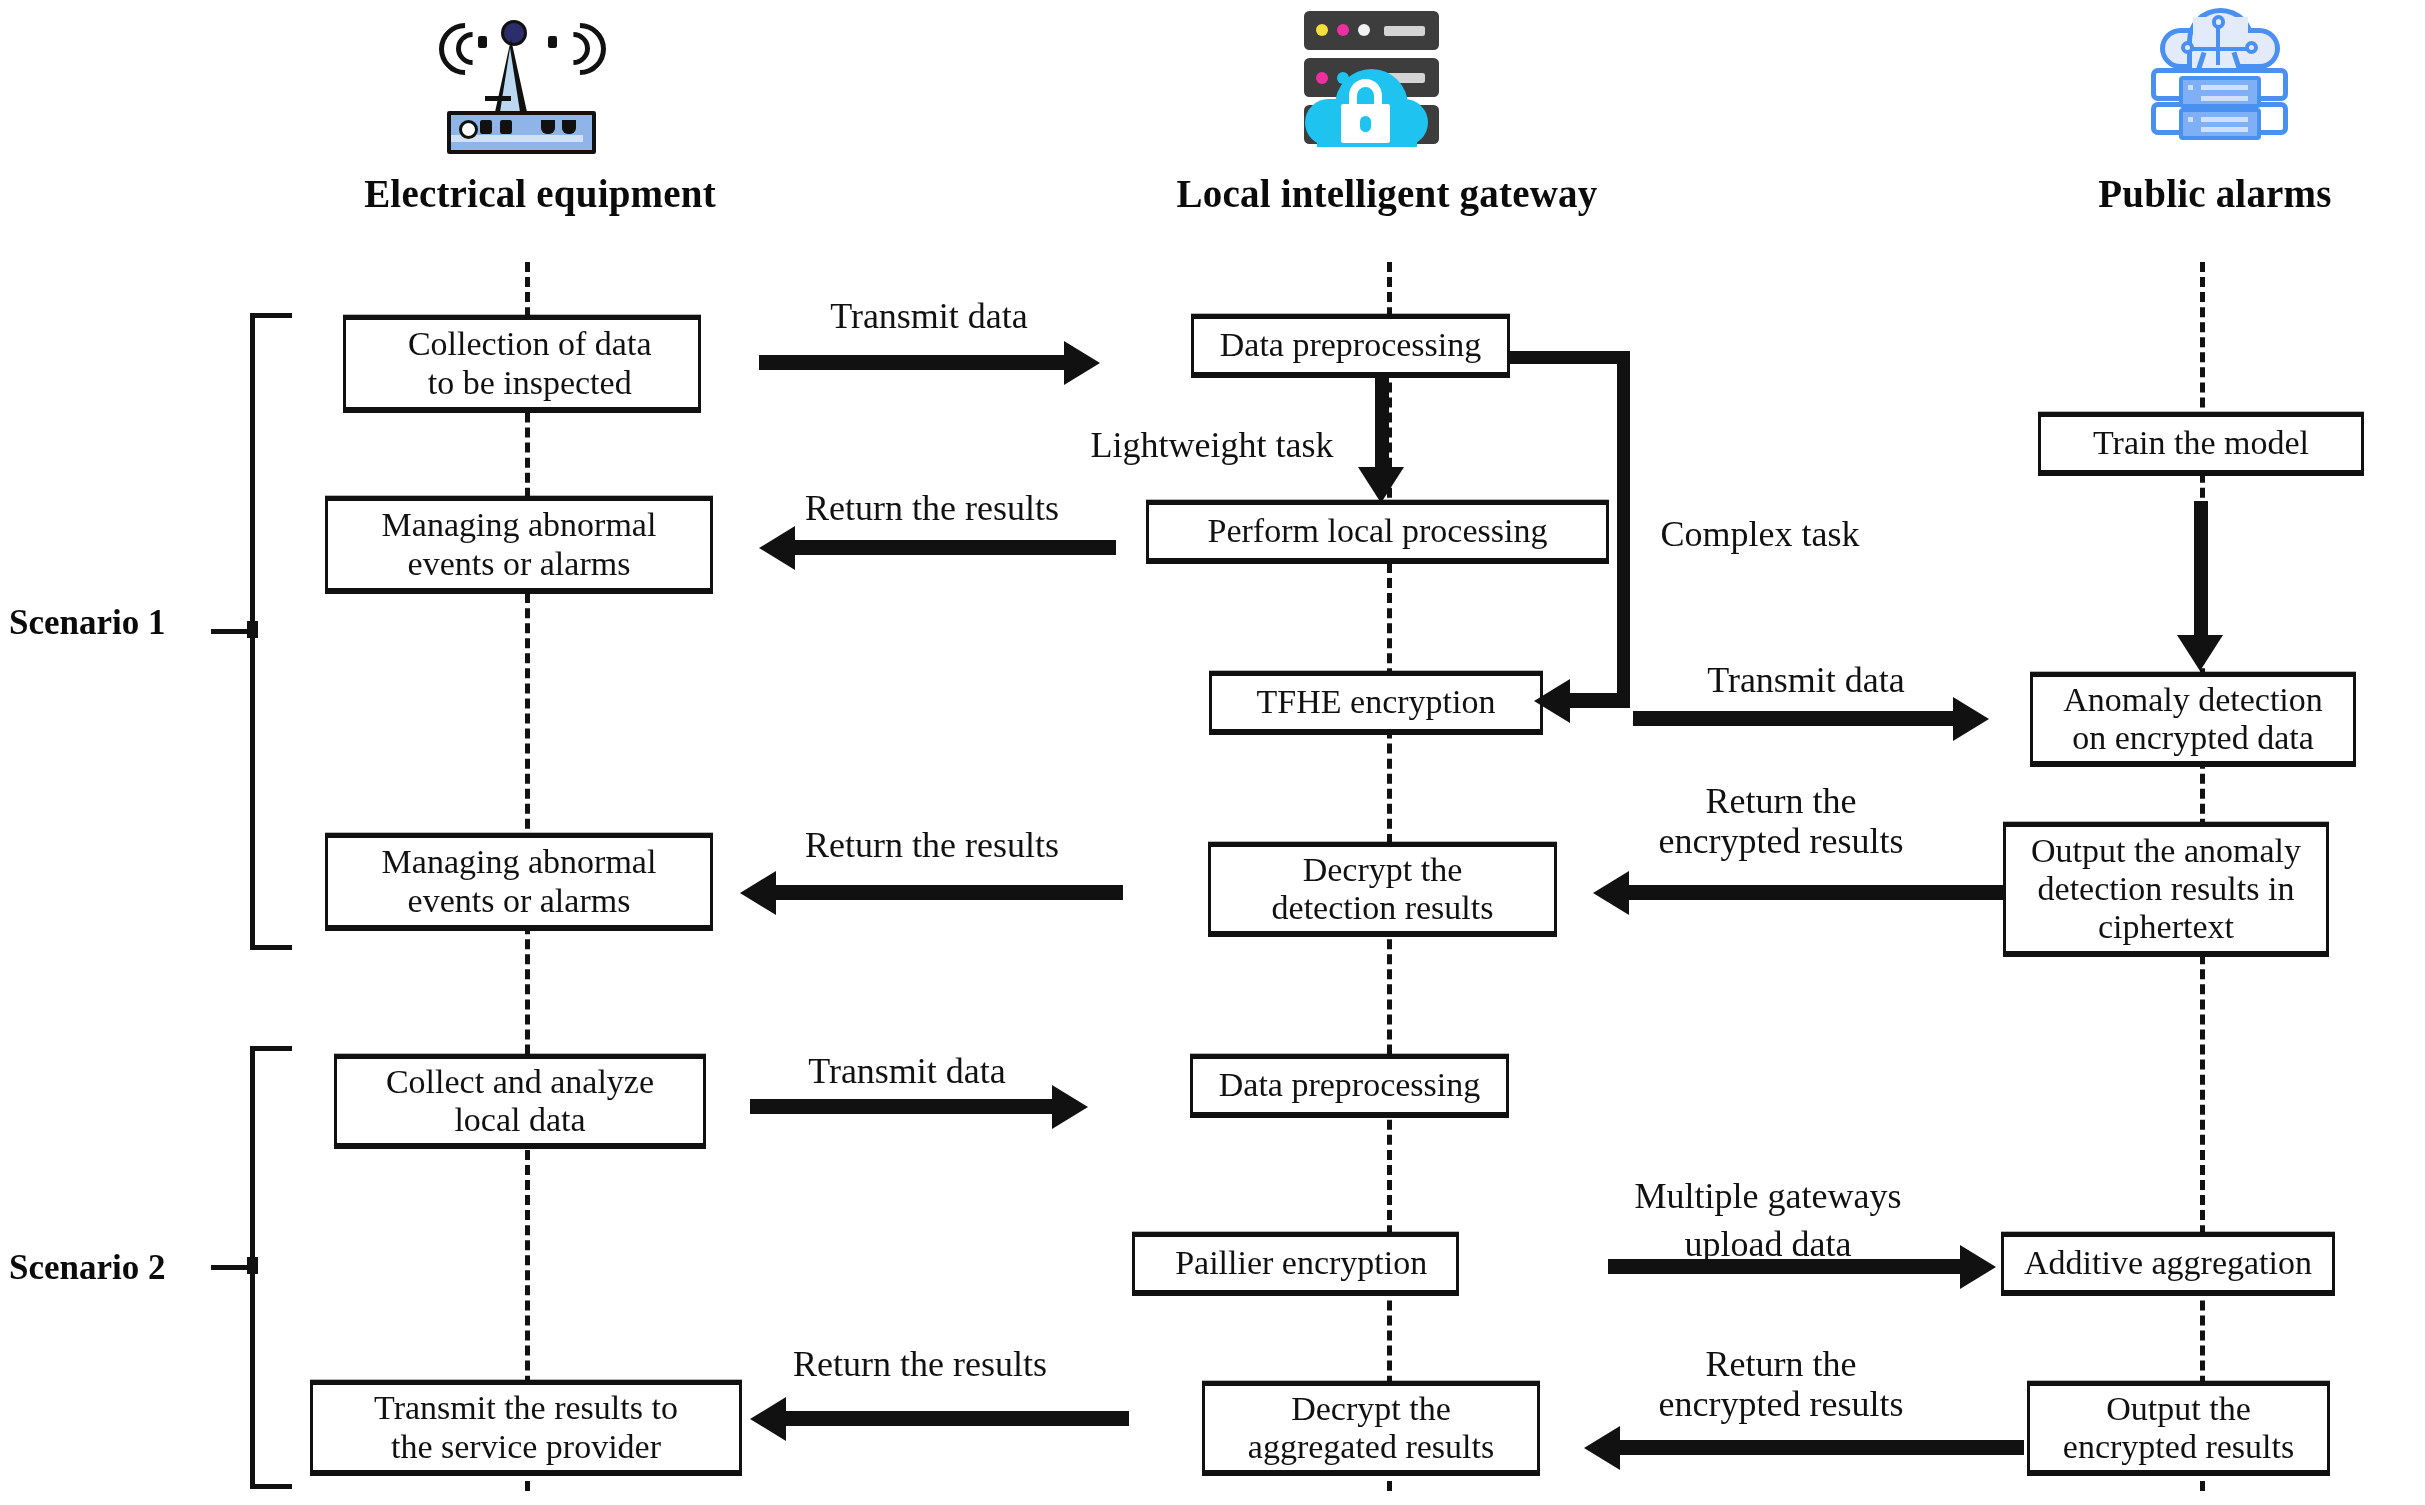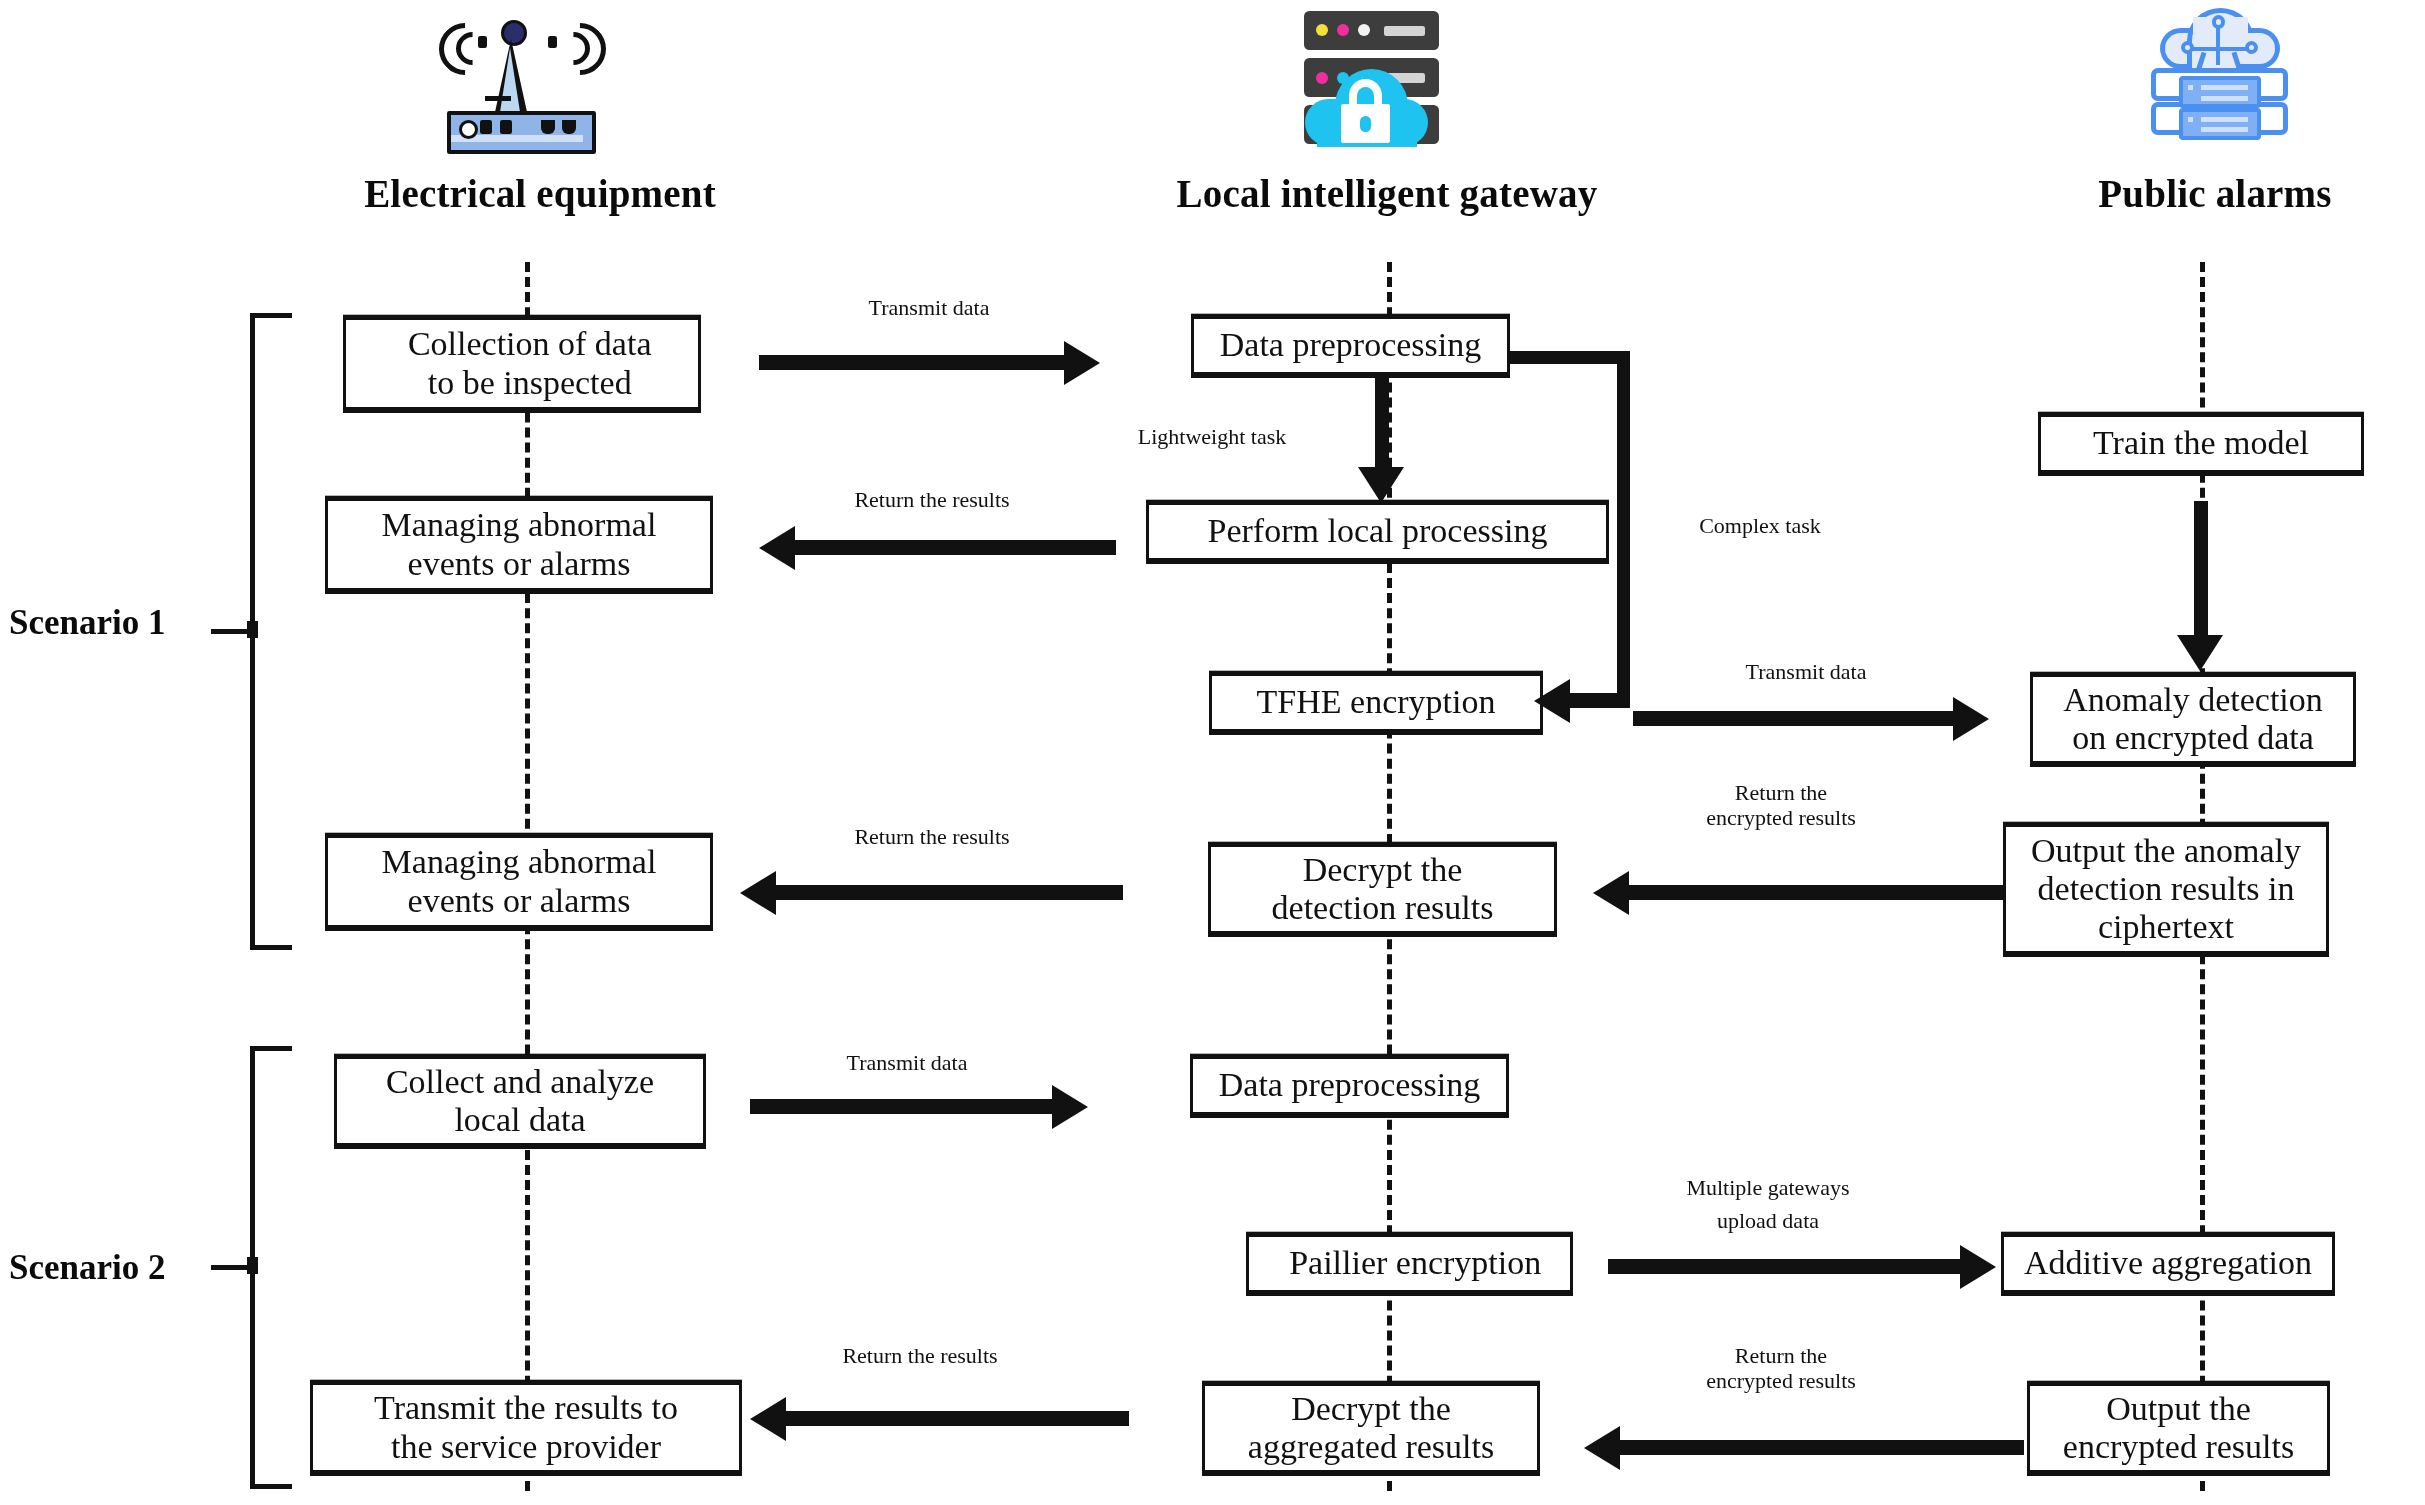--- a/index.html
+++ b/index.html
@@ -38,21 +38,21 @@
     text-align:center;
     display:flex;
     align-items:center;
     justify-content:center;
     padding:1.5px 4.6px;
     box-shadow:0 3px 0 0 #111, 0 -2.3px 0 0 #111;
   }
   .box span{display:block;}
   .lbl{
     position:absolute;
-    font-size:22px;
+    font-size:36px;
     color:#111;
     text-align:center;
     line-height:1.12;
     white-space:nowrap;
     transform:translateX(-50%);
   }
   .lbl.two{white-space:normal;}
   
   .life{
     position:absolute;
@@ -283,21 +283,21 @@
       <span>the service provider</span>
     </div>
   </div>
 
   <div class="box" style="left:1190px;top:1056px;width:319px;height:59px;">
     <div>
         <span>Data preprocessing</span>
       </div>
   </div>
 
-  <div class="box" style="left:1246px;top:1234px;width:327px;height:59px;padding-left:16px;">
+  <div class="box" style="left:1132px;top:1234px;width:327px;height:59px;padding-left:16px;">
     <div>
         <span>Paillier encryption</span>
       </div>
   </div>
 
   <div class="box" style="left:1202px;top:1383px;width:338px;height:90px;">
     <div>
       <span>Decrypt the</span>
       <span>aggregated results</span>
     </div>

